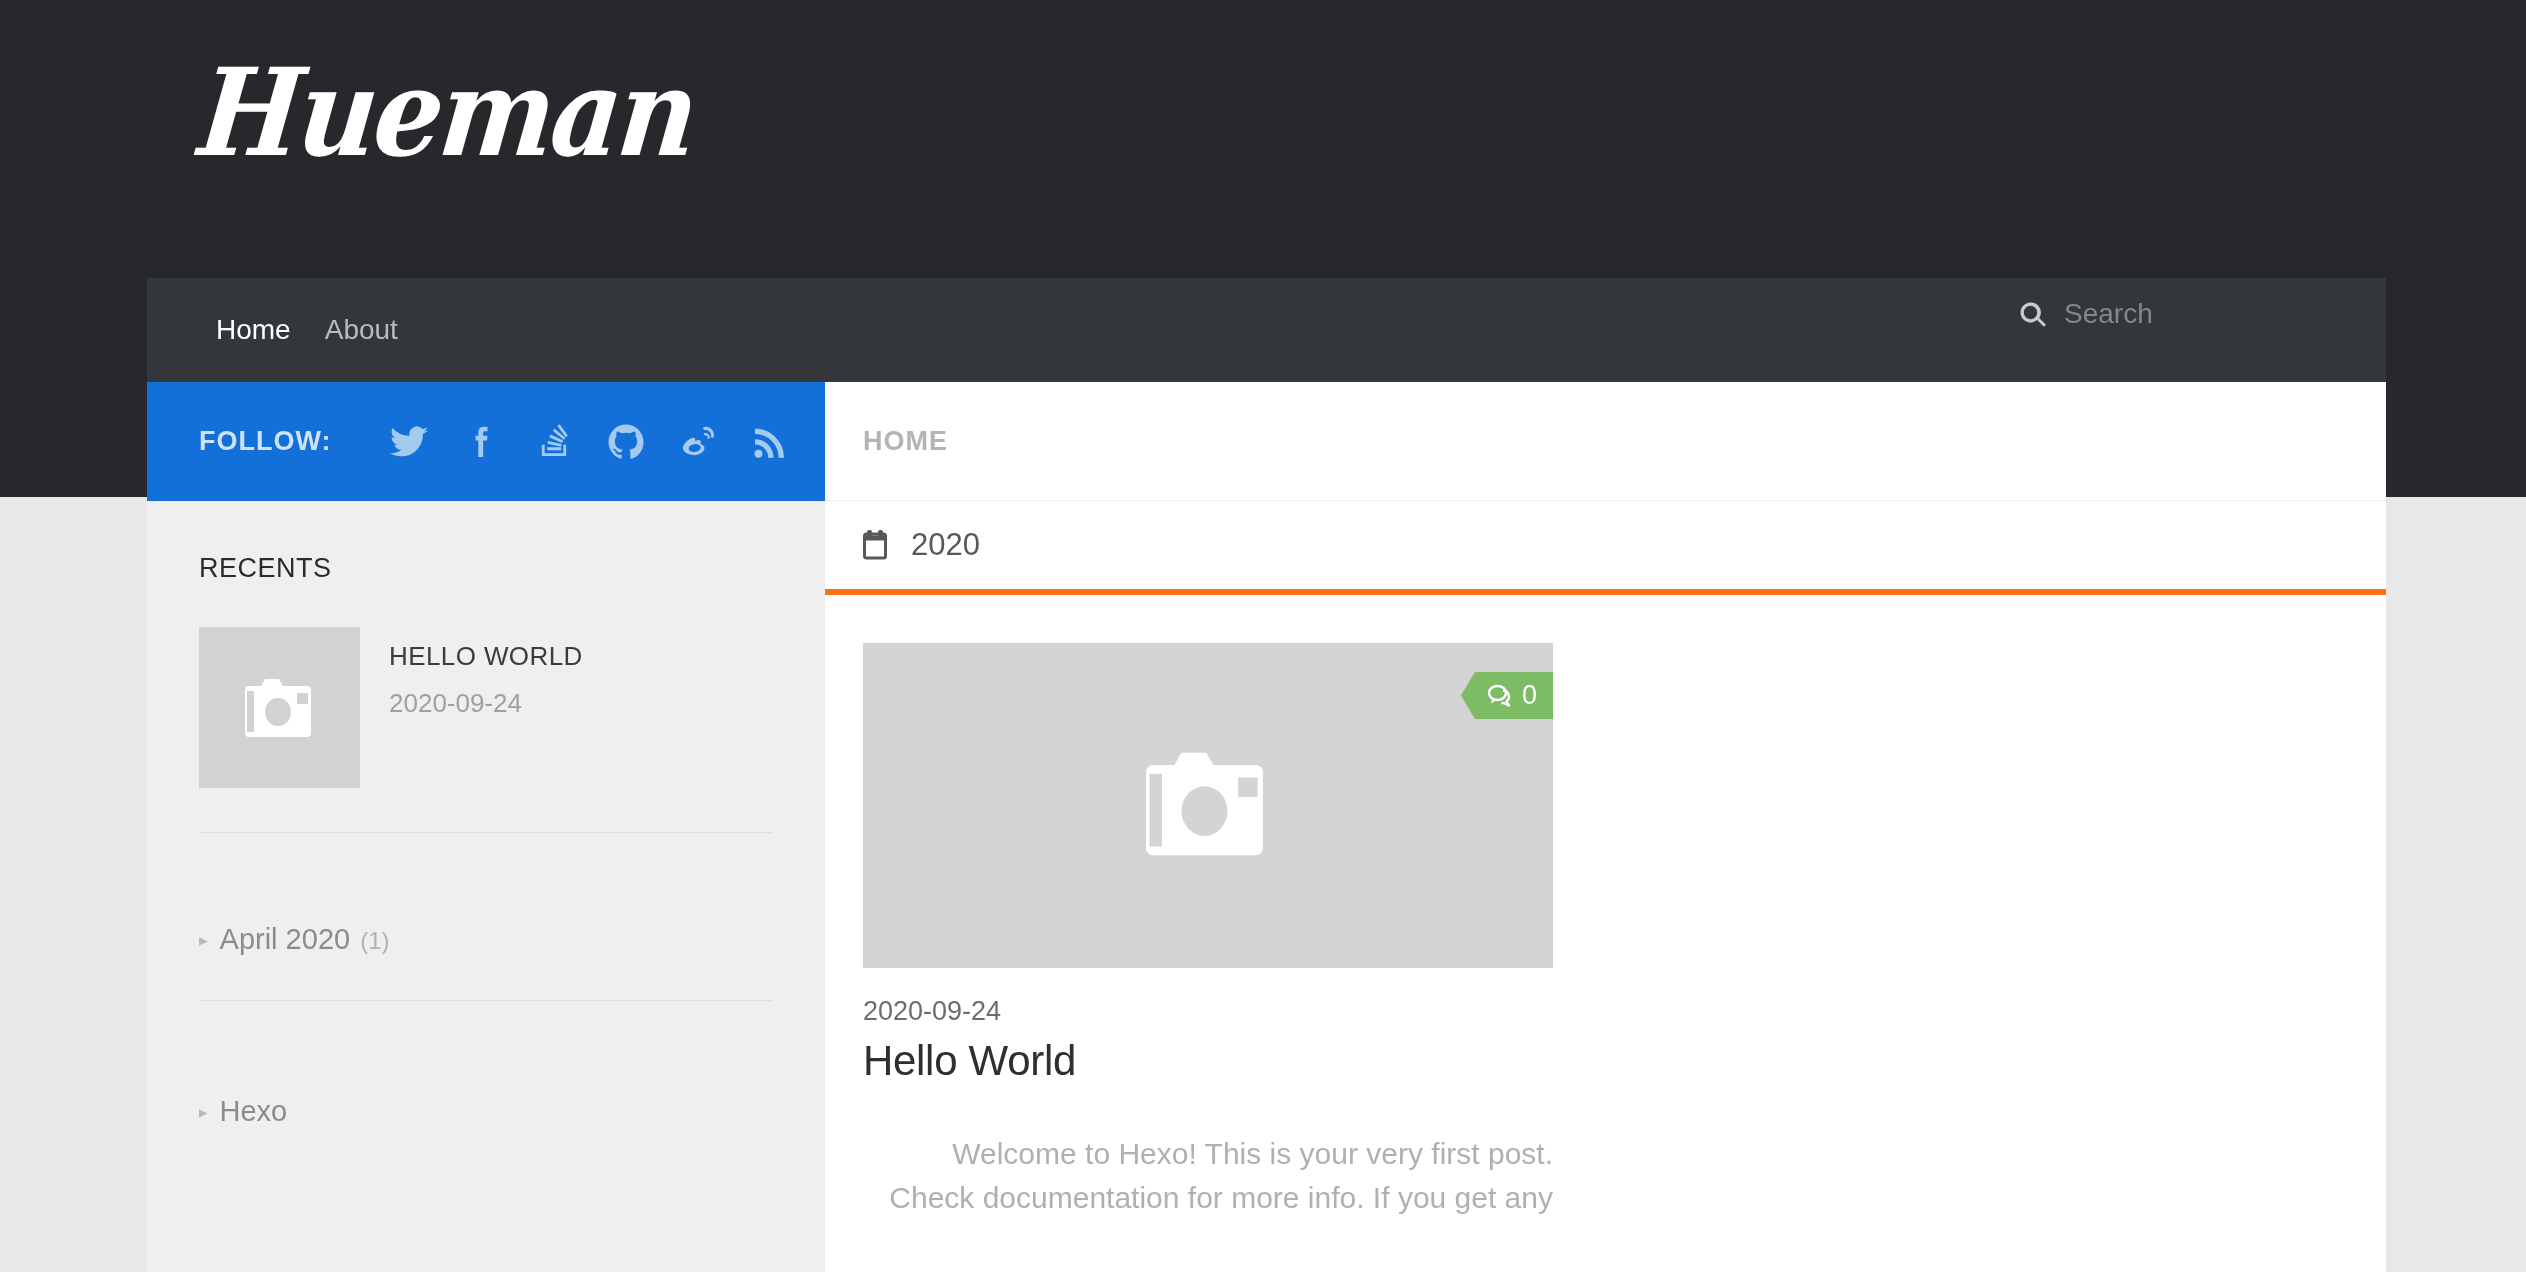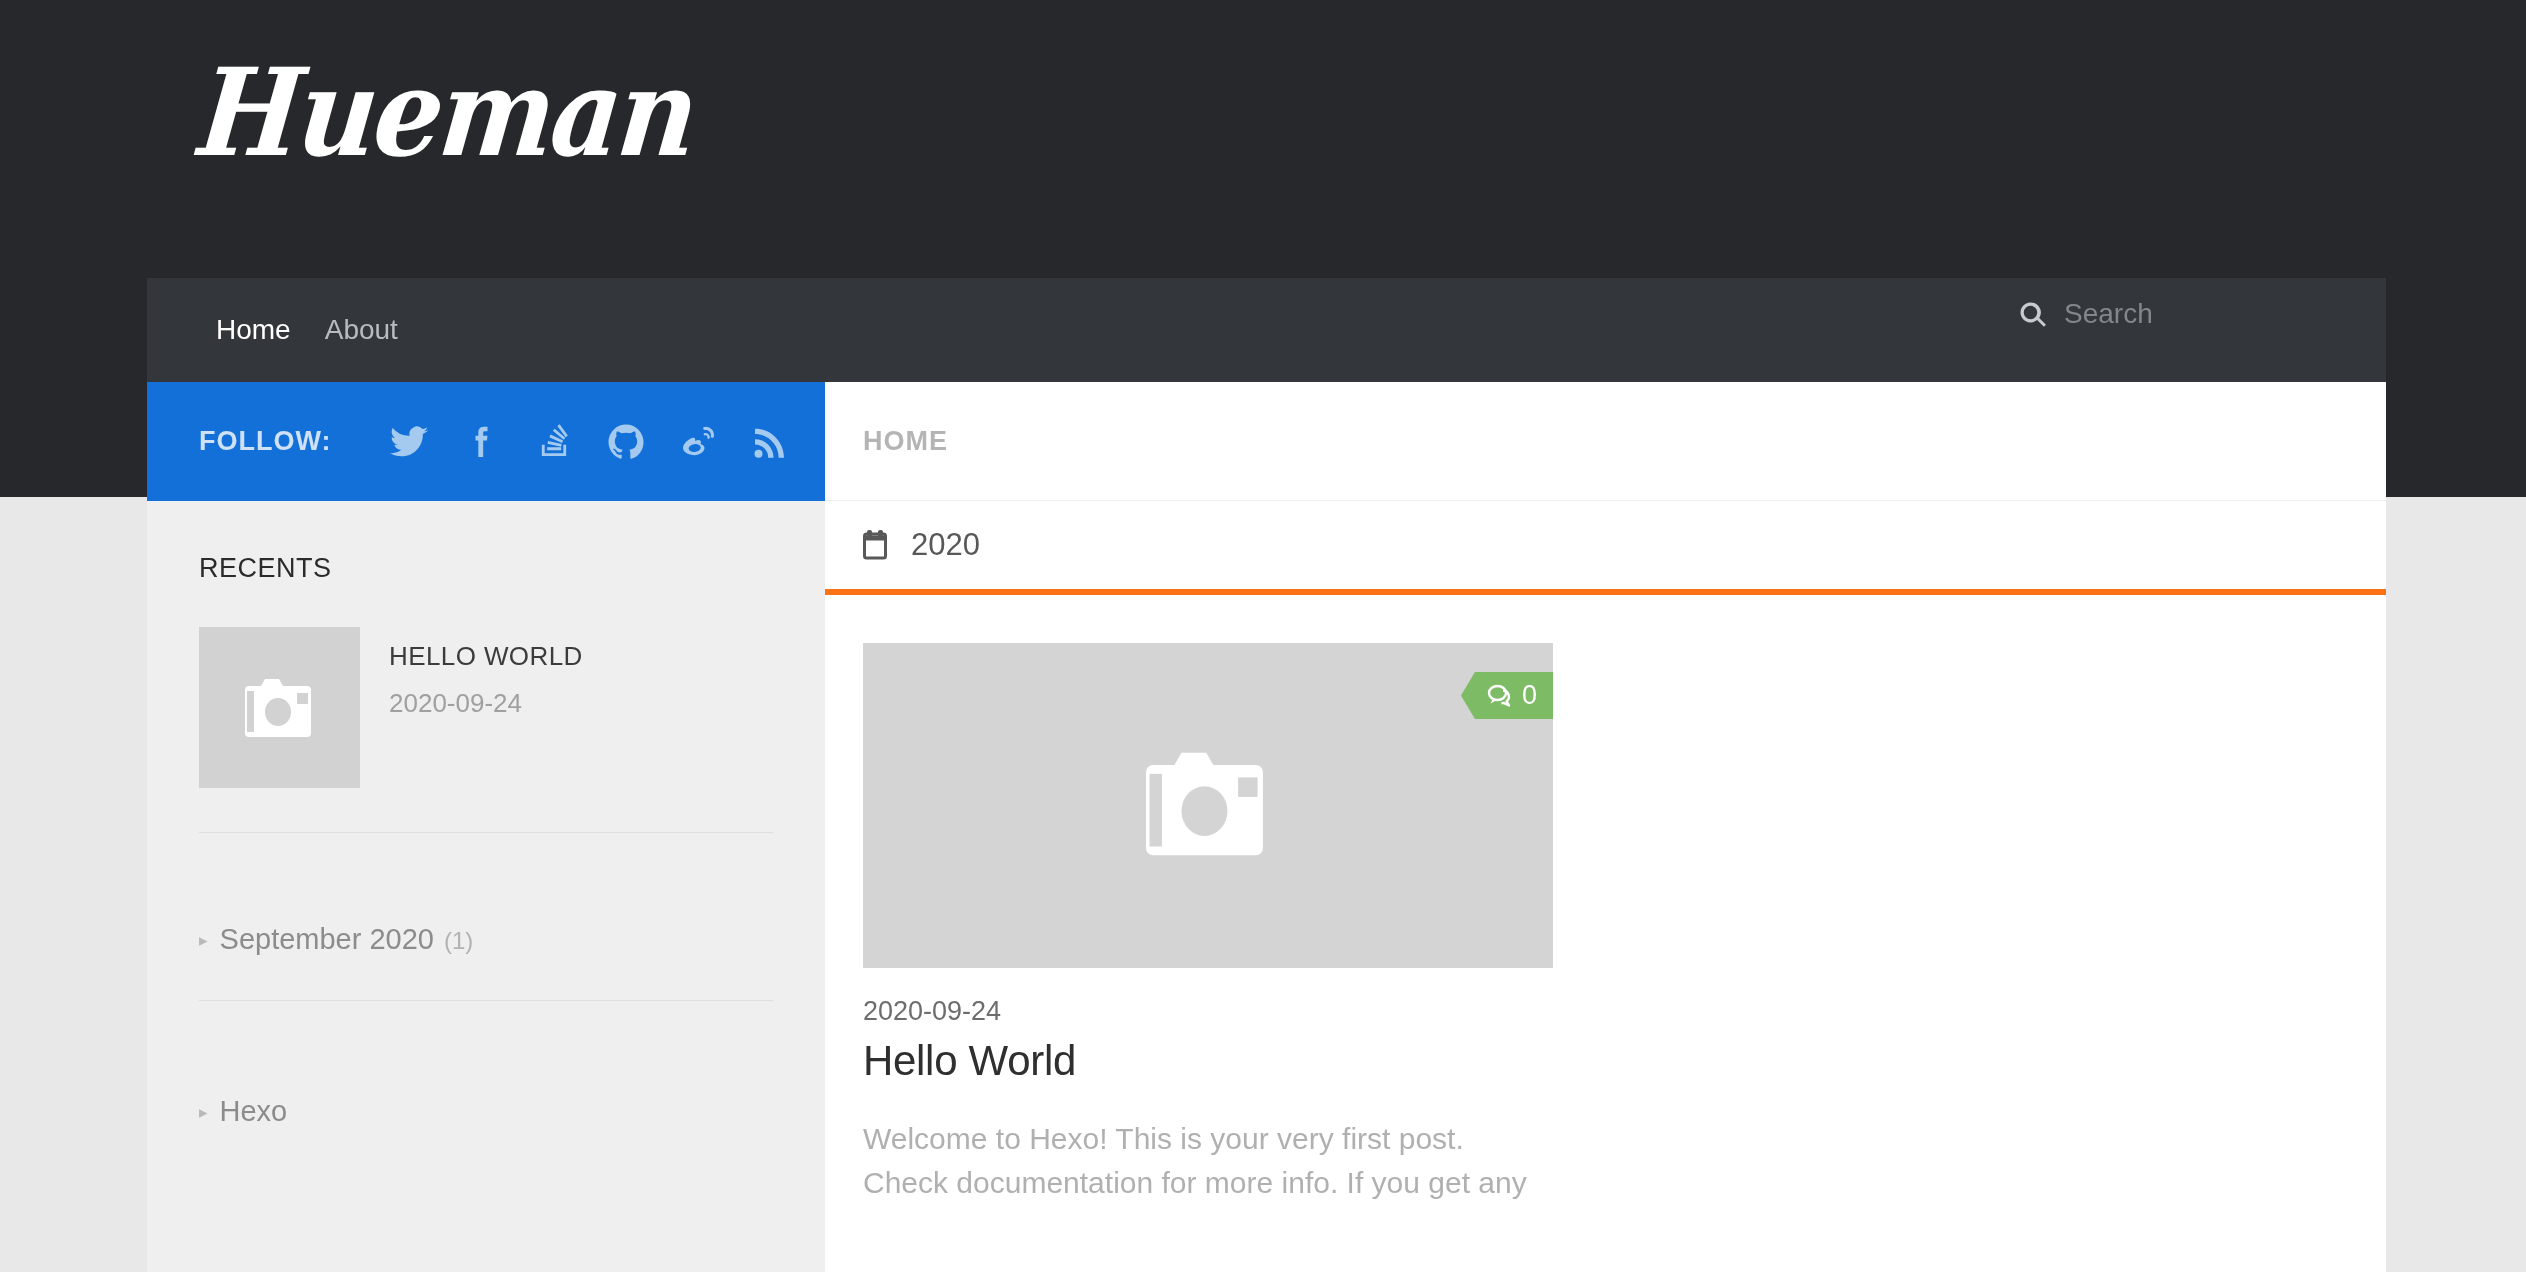--- a/index.html
+++ b/index.html
@@ -299,22 +299,23 @@
     font-size: 42px;
     font-weight: 400;
     color: #2f2f2f;
     margin-top: 10px;
     letter-spacing: -0.3px;
   }
   .post-excerpt {
     font-size: 30px;
     line-height: 1.48;
     color: #b0b0b0;
-    margin-top: 32px;
+    margin-top: 47px;
     width: 690px;
+    text-align: right;
   }
 
   .camera-icon svg { fill: #ffffff; }
 </style>
 </head>
 <body>
 
 <div class="page-bg-top"></div>
 <div class="page-bg-bottom"></div>
 
@@ -407,21 +408,21 @@
             <div class="recent-date">2020-09-24</div>
           </div>
         </div>
       </div>
       <div class="widget-sep"></div>
 
       <div class="widget widget-archives">
         <div class="link-list">
           <div class="link-row">
             <span class="caret">▸</span>
-            <span>September 2020</span>
+            <span>April 2020</span>
             <span class="link-count">(1)</span>
           </div>
         </div>
       </div>
       <div class="widget-sep"></div>
 
       <div class="widget widget-links">
         <div class="link-list">
           <div class="link-row">
             <span class="caret">▸</span>

